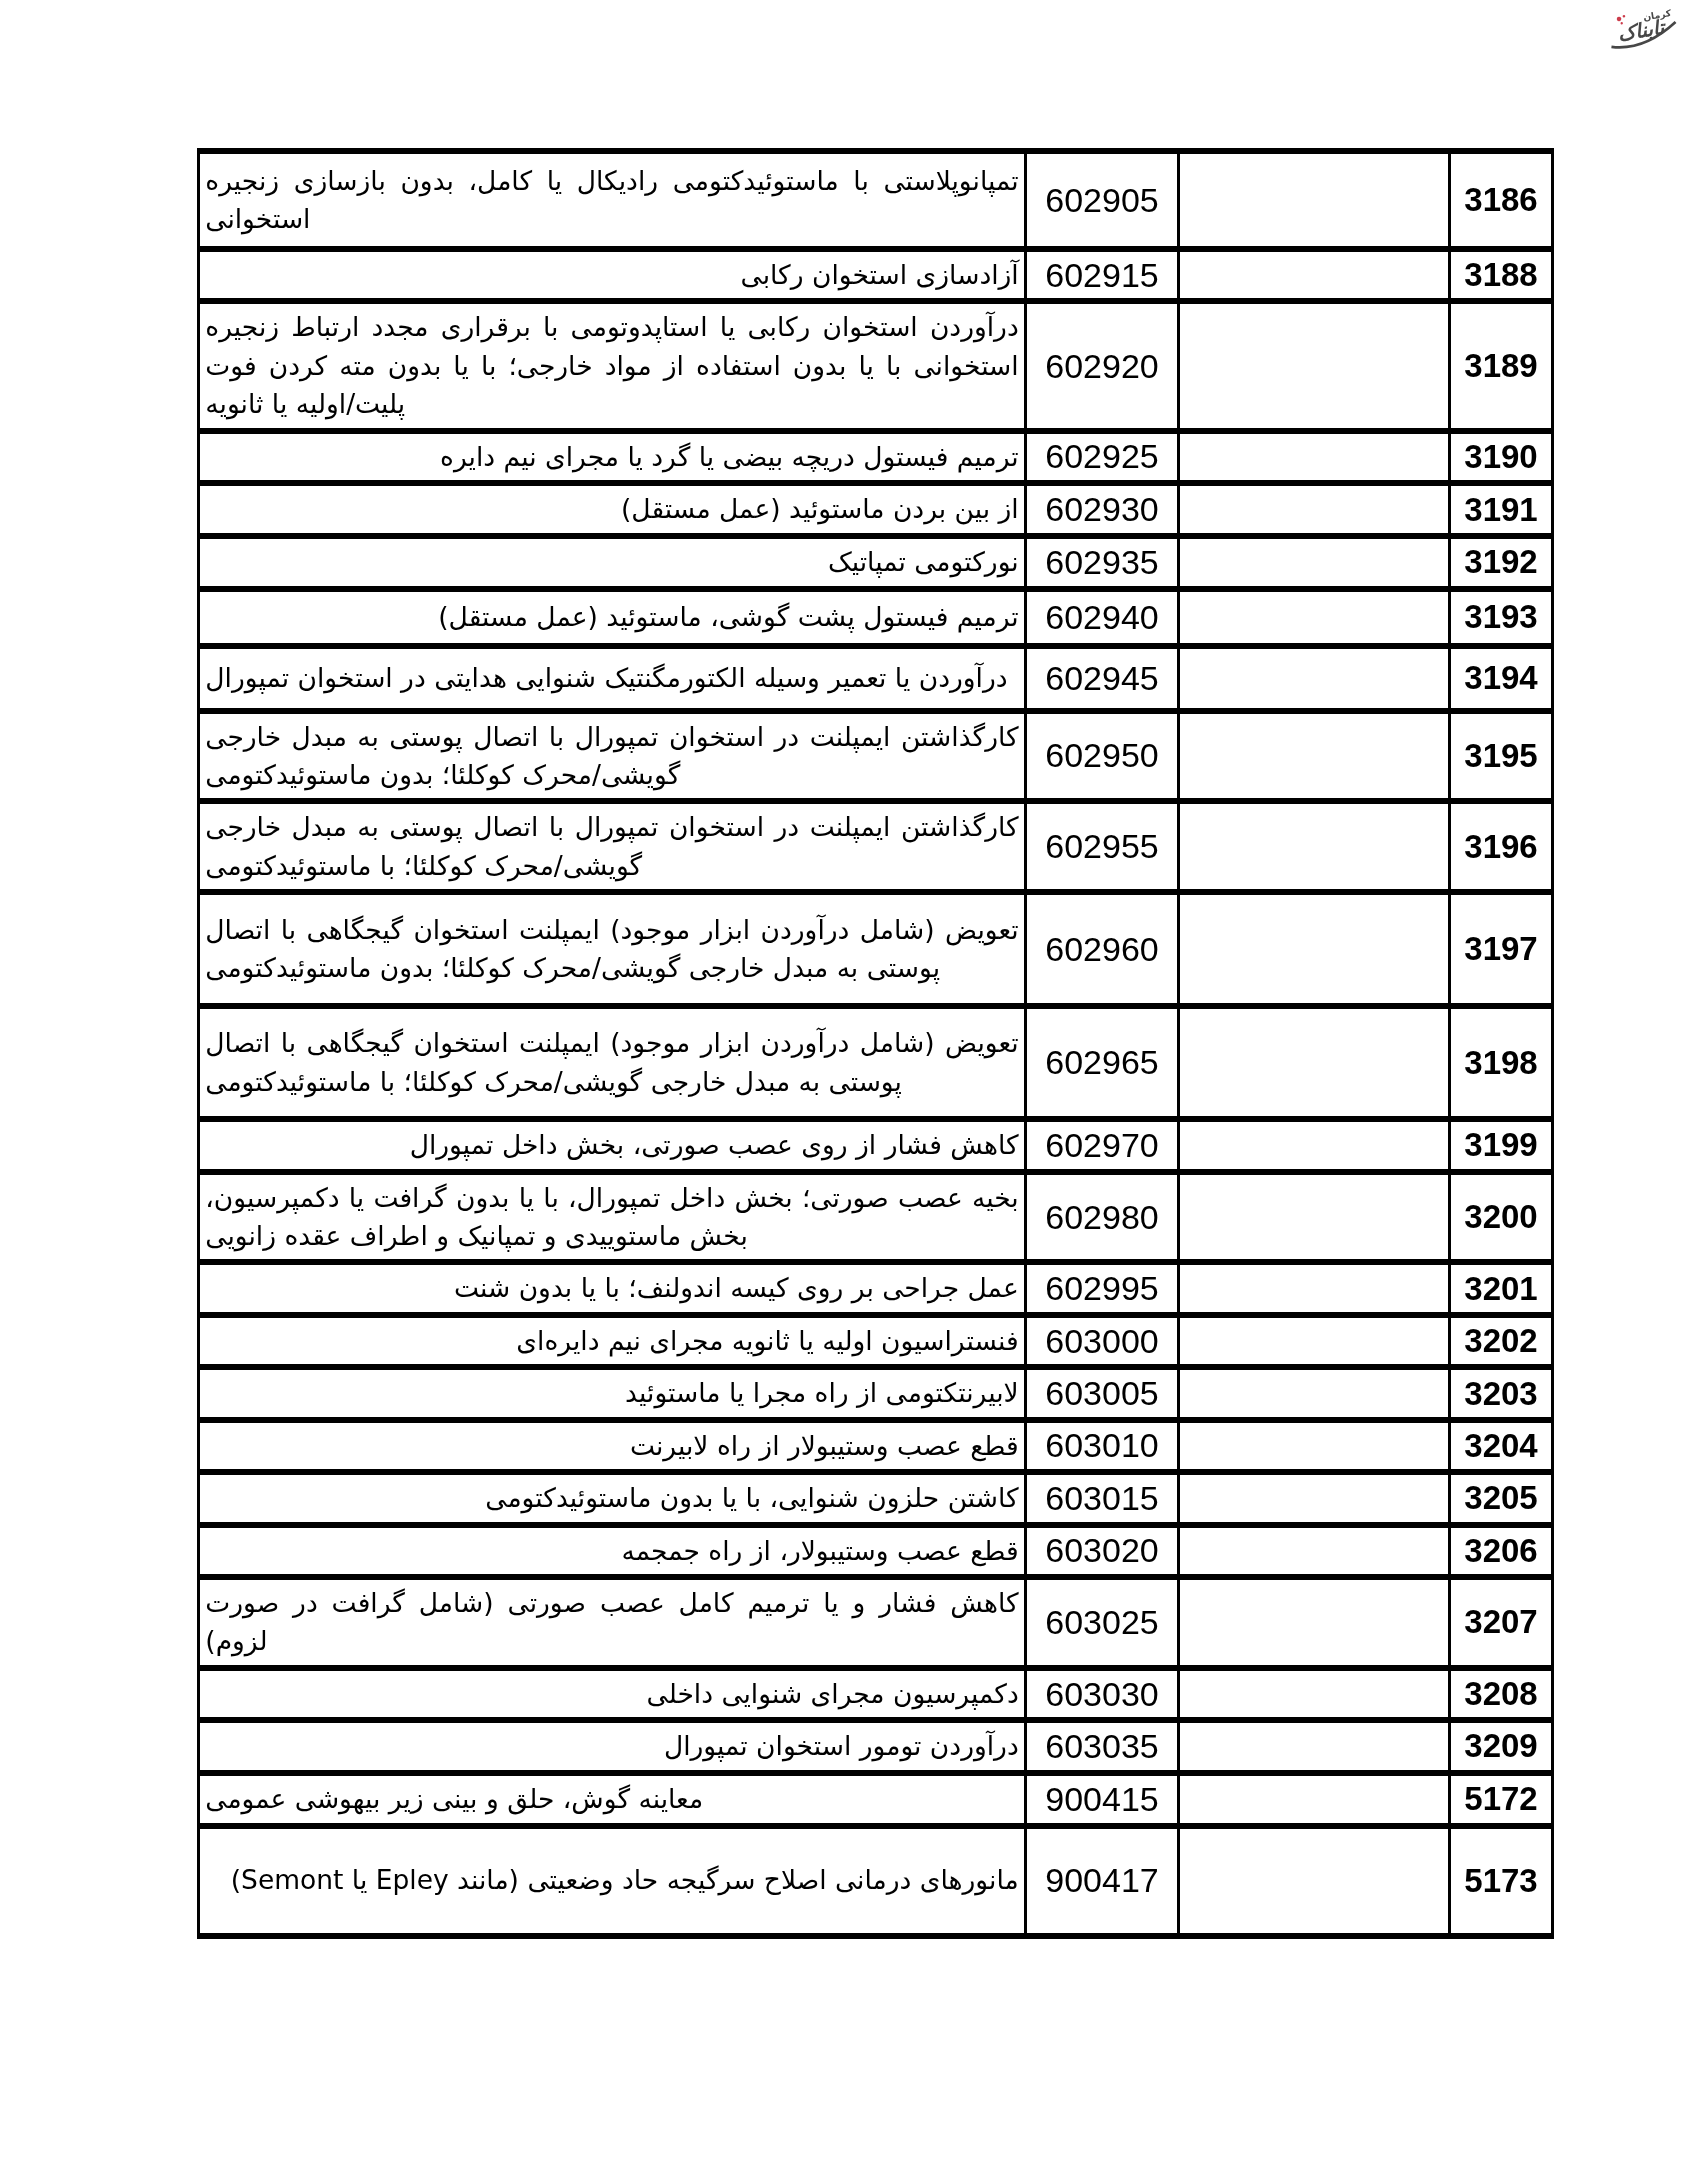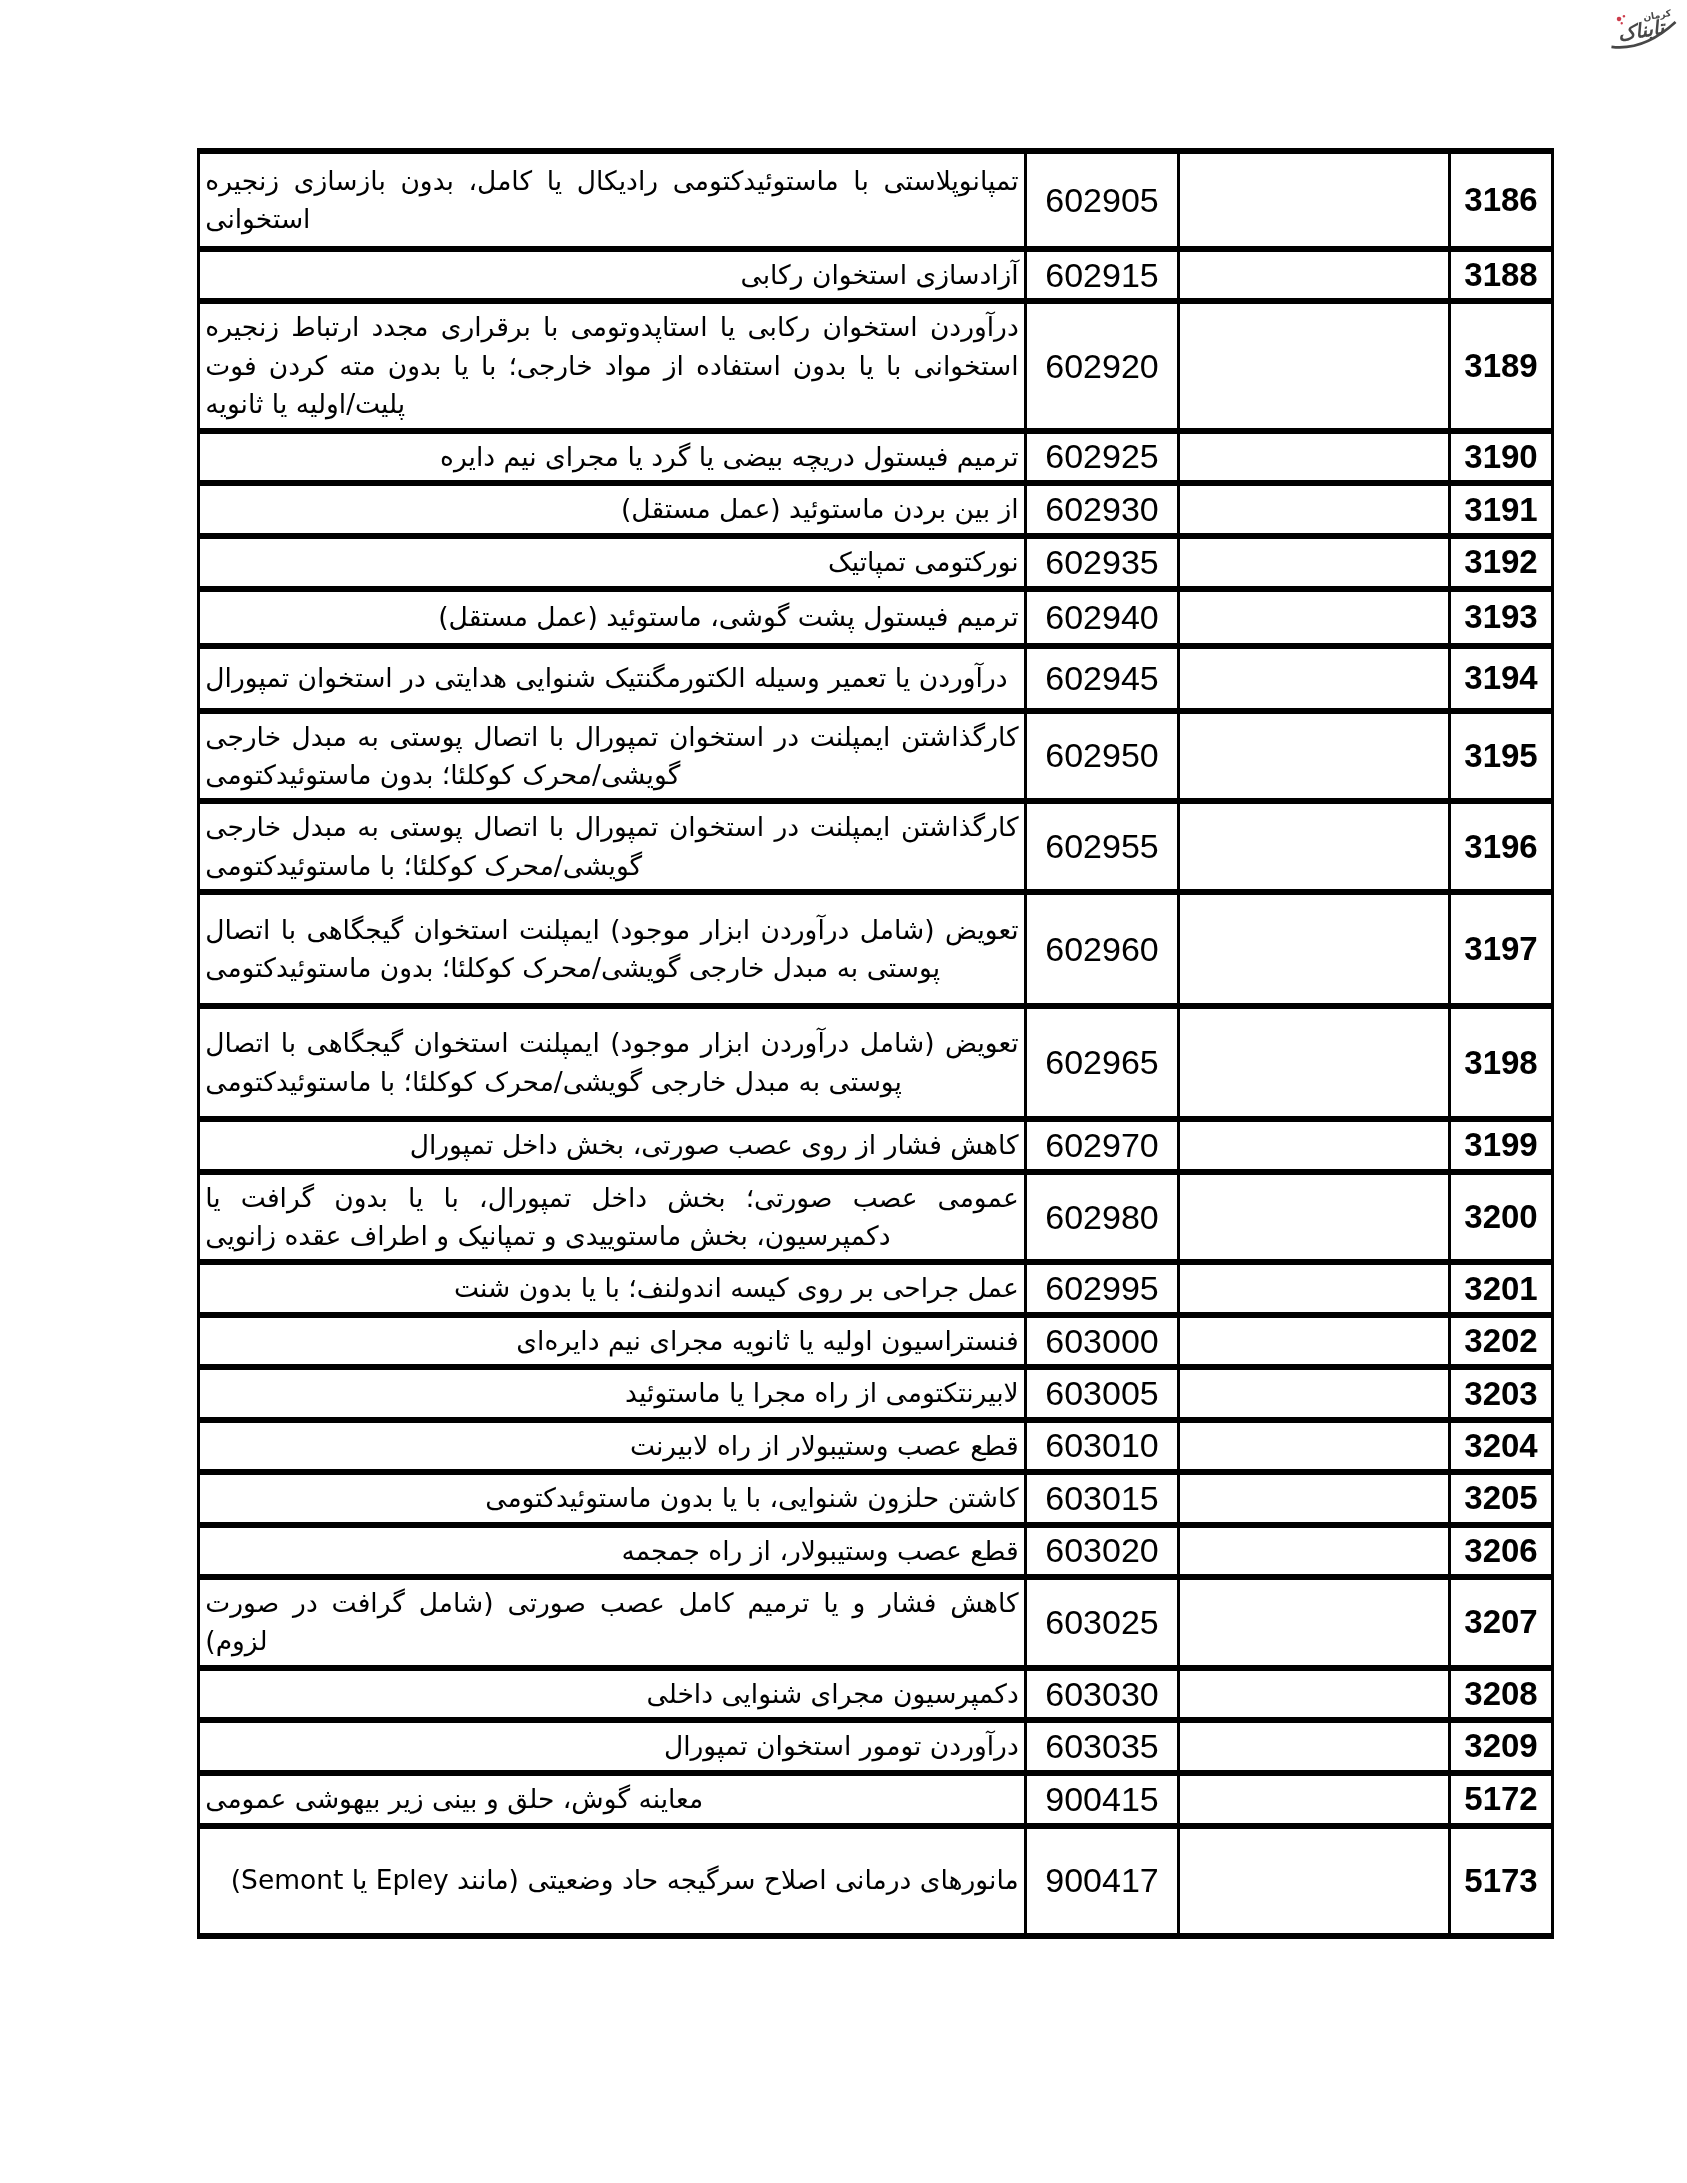--- a/index.html
+++ b/index.html
@@ -158,21 +158,21 @@
         <td class="blank"></td>
         <td class="num">3198</td>
       </tr>
       <tr style="height: 41px;">
         <td class="desc align-right">کاهش فشار از روی عصب صورتی، بخش داخل تمپورال</td>
         <td class="code">602970</td>
         <td class="blank"></td>
         <td class="num">3199</td>
       </tr>
       <tr style="height: 73px;">
-        <td class="desc align-justify">عمومی عصب صورتی؛ بخش داخل تمپورال، با یا بدون گرافت یا دکمپرسیون، بخش ماستوییدی و تمپانیک و اطراف عقده زانویی</td>
+        <td class="desc align-justify">بخیه عصب صورتی؛ بخش داخل تمپورال، با یا بدون گرافت یا دکمپرسیون، بخش ماستوییدی و تمپانیک و اطراف عقده زانویی</td>
         <td class="code">602980</td>
         <td class="blank"></td>
         <td class="num">3200</td>
       </tr>
       <tr style="height: 42px; padding-left: 8px;">
         <td class="desc align-right">عمل جراحی بر روی کیسه اندولنف؛ با یا بدون شنت</td>
         <td class="code">602995</td>
         <td class="blank"></td>
         <td class="num">3201</td>
       </tr>

